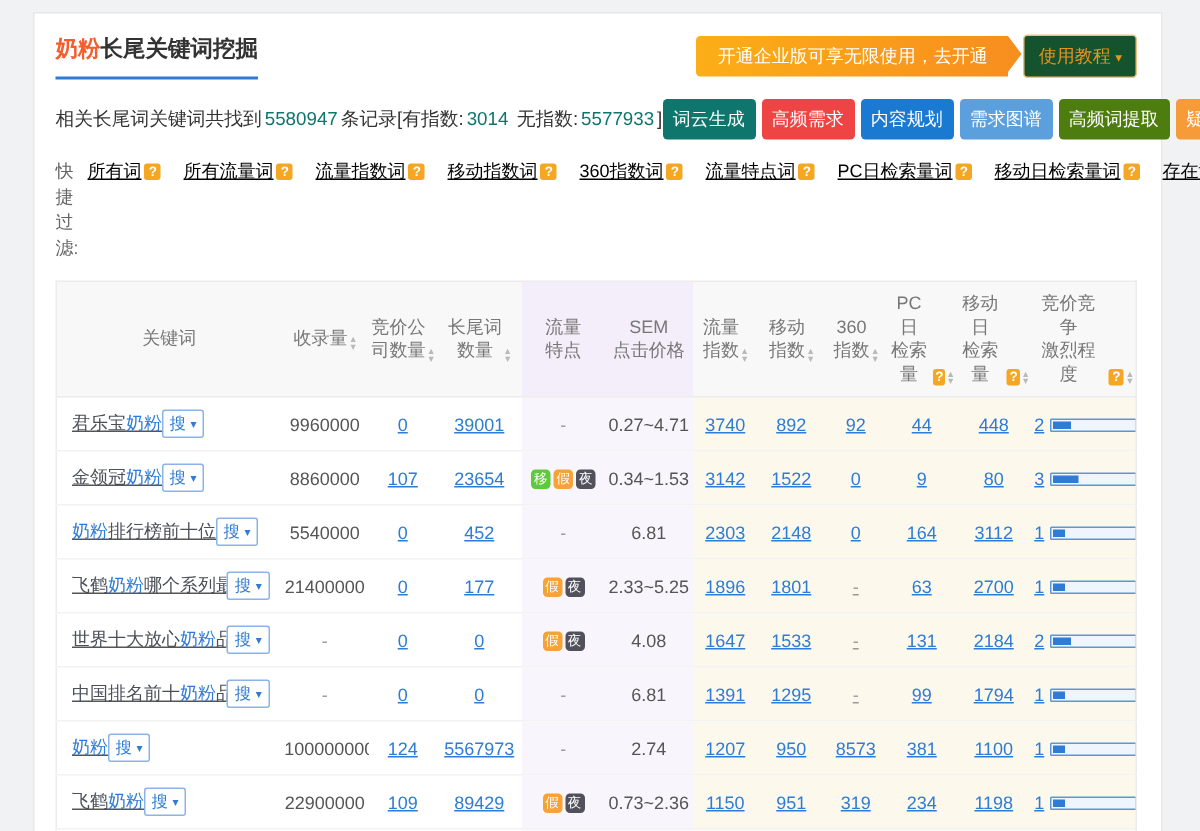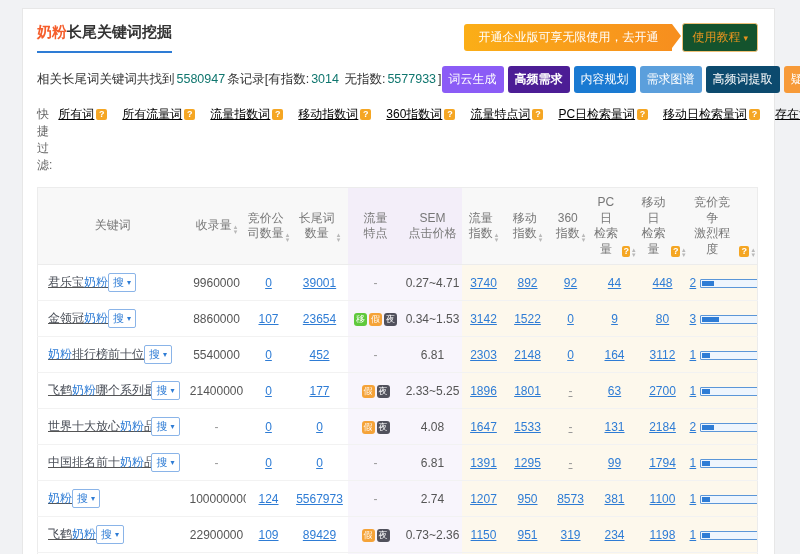--- a/index.html
+++ b/index.html
@@ -107,29 +107,29 @@
     <div class="title-right">
       <div class="promo-banner">开通企业版可享无限使用，去开通</div>
       <button class="btn-tutorial"><span>使用教程</span><span class="caret-ic">▾</span></button>
     </div>
   </div>
 
   <div class="summary-row">
     <div class="summary"><span>相关长尾词关键词共找到</span><span class="num">5580947</span><span>条记录[有指数:</span><span class="num">3014</span>
       <span>无指数:</span><span class="num">5577933</span><span>]</span></div>
     <div class="action-buttons">
-  <button style="background: #8b5cf6;"><span class="a-label">词云生成</span></button>
-
-  <button style="background: #4c1d95; font-weight: bold;"><span class="a-label">高频需求</span></button>
+  <button style="background: #0f766e;"><span class="a-label">词云生成</span></button>
+
+  <button style="background: #ef4444;"><span class="a-label">高频需求</span></button>
 
   <button style="background: rgb(26, 122, 210);"><span class="a-label">内容规划</span></button>
 
   <button style="background: rgb(91, 159, 220);"><span class="a-label">需求图谱</span></button>
 
-  <button style="background: #0c4a6e;"><span class="a-label">高频词提取</span></button>
+  <button style="background: #4d7c0f;"><span class="a-label">高频词提取</span></button>
 
   <button style="background: rgb(247, 154, 56);"><span class="a-label">疑问词提取</span></button>
 
 </div>
   </div>
 
   <div class="filter-row">
     <span>快捷过滤:</span>
     <div class="filter-links">
   <span style="white-space:nowrap"><a class="filter-link">所有词</a><span class="help-ic">?</span></span>

